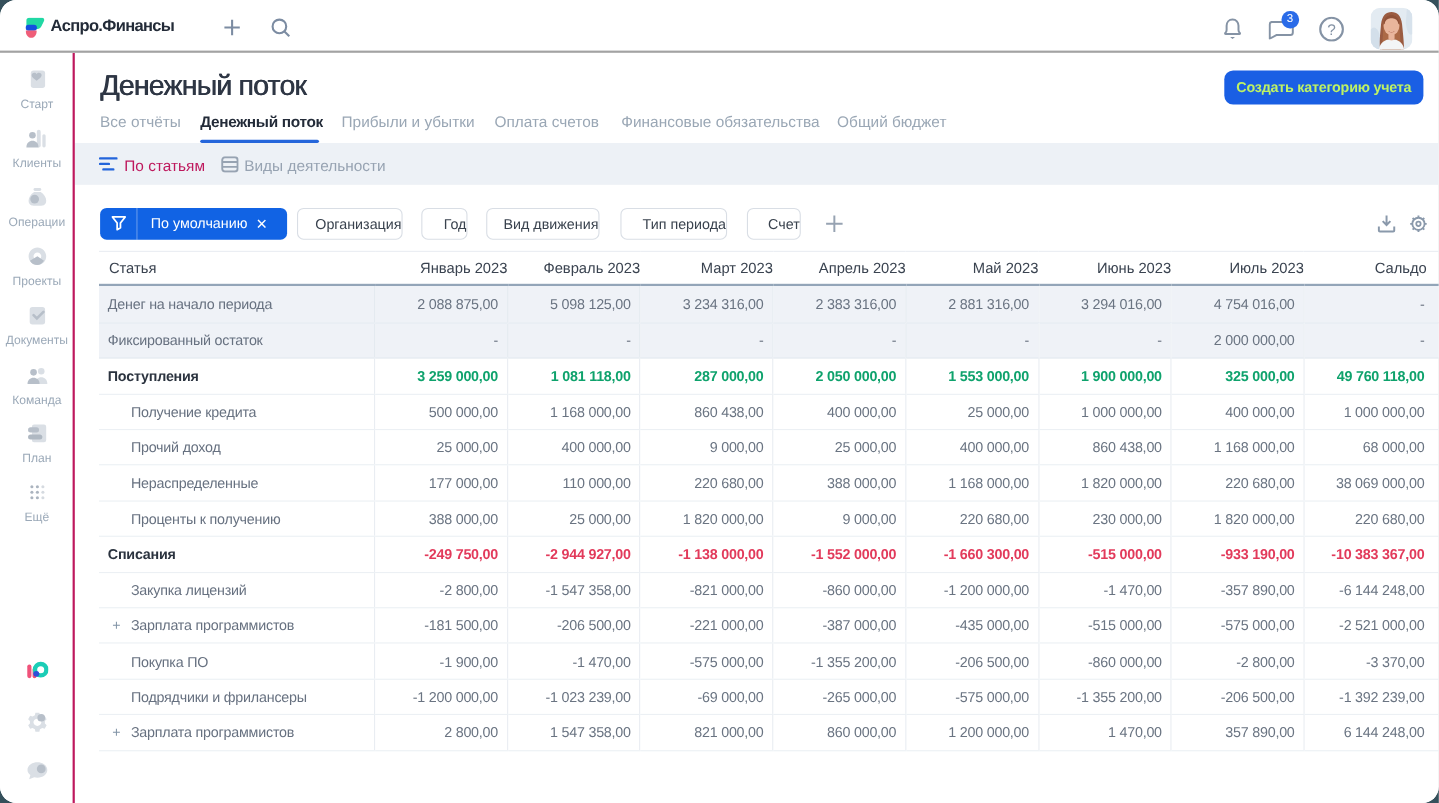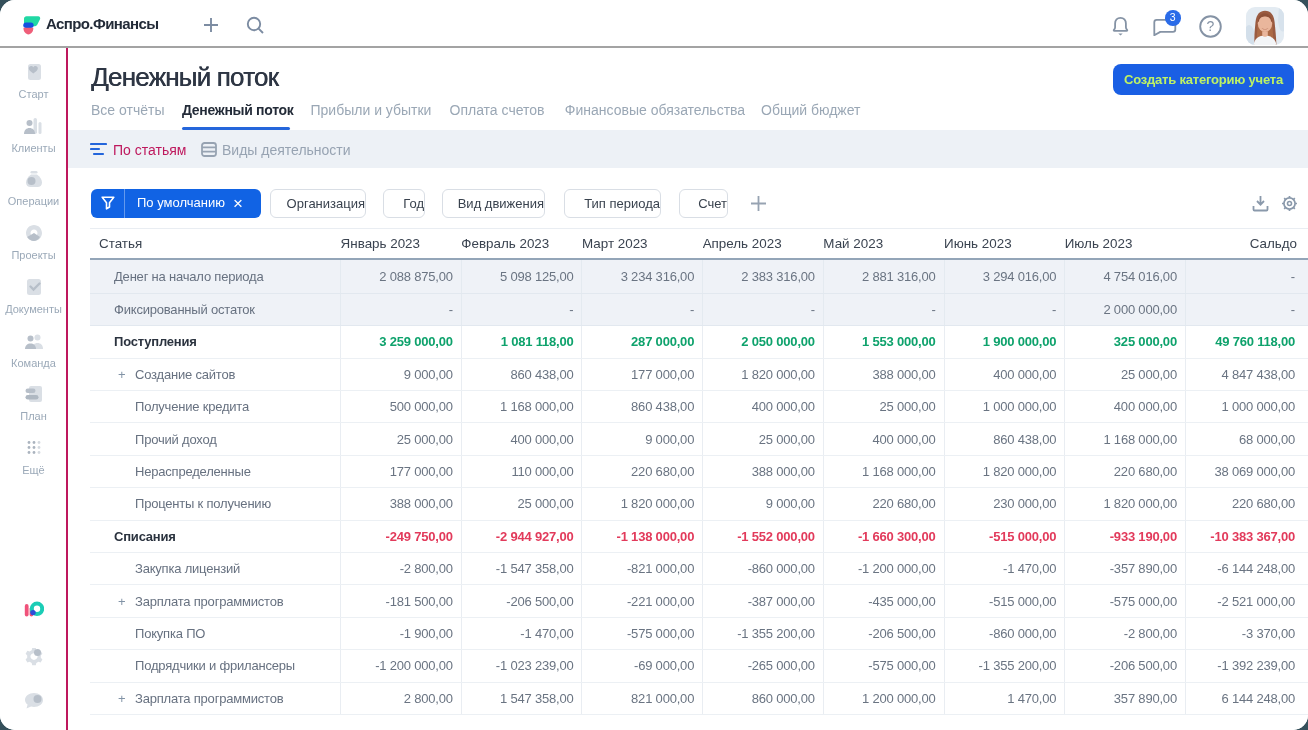--- a/index.html
+++ b/index.html
@@ -34,24 +34,24 @@
 .fbtn{position:absolute;top:140.5px;height:29.5px;border:1px solid #D9DEE5;border-radius:6px;background:#fff;font-size:13px;color:#39424E;text-align:right}
 .fplus{position:absolute;top:139px;color:#97A3B2}
 .ricon{position:absolute;color:#8A99AB}
 
 .tbl{position:absolute;left:22px;top:180px;width:1218px}
 table{border-collapse:collapse;table-layout:fixed;width:1218px}
 th,td{font-weight:400;overflow:hidden;white-space:nowrap}
 tr.hd th{height:30px;border-top:1px solid #E9EDF2;border-bottom:2px solid #93A5B8;font-size:13.4px;color:#3A4350;vertical-align:middle}
 tr.r1 td{height:34.9px}
 th.c0{text-align:left;padding-left:9px}
-th.m{text-align:left;color:#3C75D8}
+th.m{text-align:right;color:#3C75D8}
 th.s{text-align:right;padding-right:11px}
 td{height:32.4px;border-bottom:1px solid #ECF0F4;font-size:13px;letter-spacing:-0.2px;color:#6A7482;vertical-align:middle}
-td.c0{text-align:left;padding-left:24px;color:#677180}
+td.c0{text-align:left;padding-left:8px;color:#677180}
 td.v,td.s{text-align:right;padding-right:8px;border-left:1px solid #E9EDF2}
 td.s{padding-right:13px}
 tr.g td{background:#EFF2F7;border-bottom:1px solid #E2E8EF}
 tr.g td.v,tr.g td.s{border-left:1px solid #E4EAF0}
 tr.sec td.c0{color:#2B333F;font-weight:700}
 tr.sec td{font-weight:700}
 td .plus{display:inline-block;width:21px;padding-left:4px;color:#8193A6;font-weight:400}
 .pos{color:#0EA26C}
 .neg{color:#E23A5B}
 </style>
@@ -270,31 +270,20 @@
               <td class="v pos">3 259 000,00</td>
               <td class="v pos">1 081 118,00</td>
               <td class="v pos">287 000,00</td>
               <td class="v pos">2 050 000,00</td>
               <td class="v pos">1 553 000,00</td>
               <td class="v pos">1 900 000,00</td>
               <td class="v pos">325 000,00</td>
               <td class="s pos">49 760 118,00</td>
             </tr>
 <tr>
-              <td class="c0"><span class="plus">+</span>Создание сайтов</td>
-              <td class="v">9 000,00</td>
-              <td class="v">860 438,00</td>
-              <td class="v">177 000,00</td>
-              <td class="v">1 820 000,00</td>
-              <td class="v">388 000,00</td>
-              <td class="v">400 000,00</td>
-              <td class="v">25 000,00</td>
-              <td class="s">4 847 438,00</td>
-            </tr>
-<tr>
               <td class="c0"><span class="plus"></span>Получение кредита</td>
               <td class="v">500 000,00</td>
               <td class="v">1 168 000,00</td>
               <td class="v">860 438,00</td>
               <td class="v">400 000,00</td>
               <td class="v">25 000,00</td>
               <td class="v">1 000 000,00</td>
               <td class="v">400 000,00</td>
               <td class="s">1 000 000,00</td>
             </tr>

